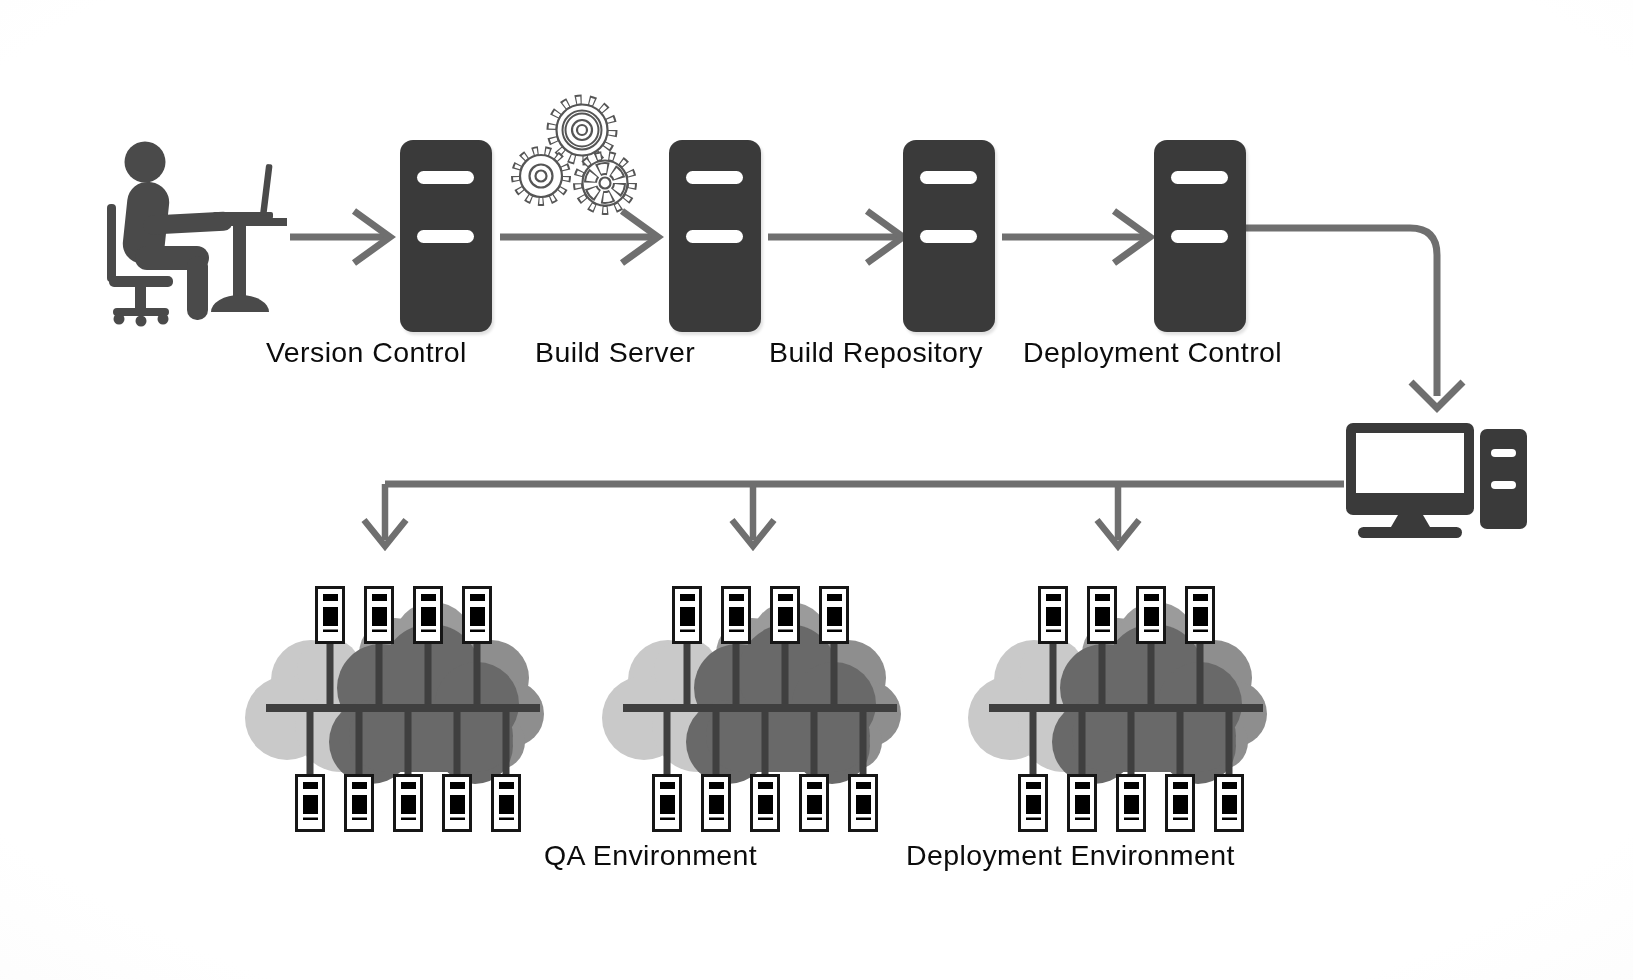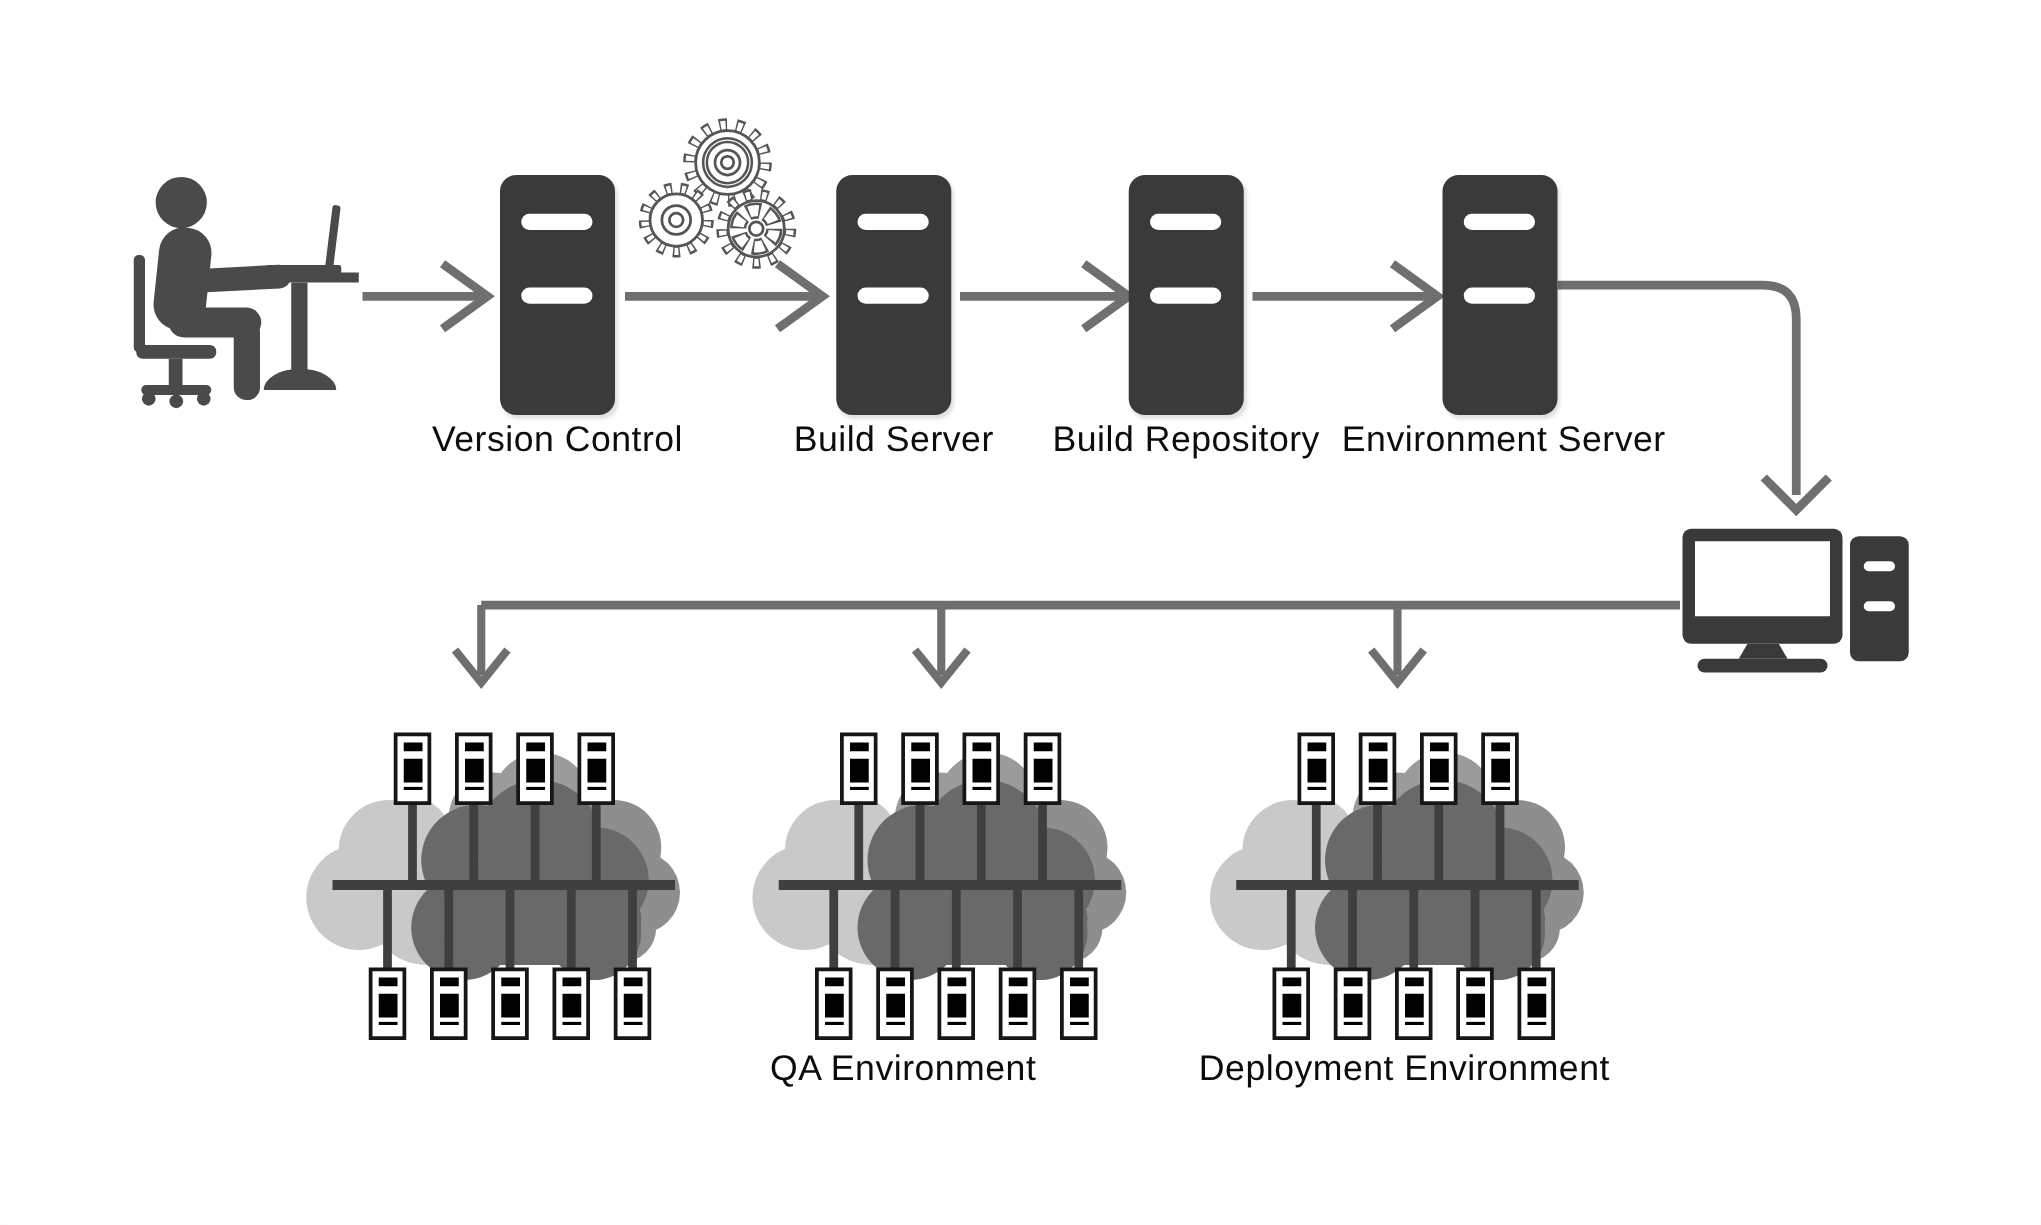--- a/index.html
+++ b/index.html
@@ -17,21 +17,21 @@
     position:absolute;top:140px;width:92px;height:192px;
     background:#3a3a3a;border-radius:13px;z-index:2;
     box-shadow:2px 3px 3px rgba(0,0,0,0.12);
   }
   .tower .slot{
     position:absolute;left:17px;width:57px;height:13px;border-radius:7px;background:#ffffff;
   }
   .tower .slot.s1{top:31px;}
   .tower .slot.s2{top:90px;}
   .node-label, .env-label{
-    position:absolute;text-align:center;color:#0c0c0c;
+    position:absolute;text-align:left;color:#0c0c0c;
     font-size:28.5px;letter-spacing:0.4px;z-index:4;white-space:nowrap;
   }
   .node-label{top:336px;width:360px;}
   .env-label{top:839px;width:440px;}
   .env-label .mark{opacity:0.3;margin-left:5px;}
   .gears{z-index:3;}
   .cluster{z-index:2;}
 </style>
 </head>
 <body>
@@ -207,21 +207,21 @@
         <circle cx="110" cy="98" r="14.5" stroke-width="13" stroke-dasharray="10.5 4.68"></circle>
         <circle cx="110" cy="98" r="14.5" stroke="#ffffff" stroke-width="9" stroke-dasharray="7.5 7.68" stroke-dashoffset="-1.5"></circle>
         <circle cx="110" cy="98" r="5.5" fill="#ffffff" stroke-width="2.2"></circle>
       </g>
     </g>
   </svg>
 
   <div class="node-label" style="left:266px">Version Control</div>
   <div class="node-label" style="left:769px">Build Repository</div>
   <div class="node-label" style="left:535px">Build Server</div>
-  <div class="node-label" style="left:1023px">Environment Server</div>
+  <div class="node-label" style="left:1023px">Deployment Control</div>
 
   <svg class="abs icon-layer" style="left:1288px;top:403px" width="245" height="140" viewBox="0 0 245 140">
     <g fill="#3a3a3a">
       <rect x="58" y="20" width="128" height="92" rx="7"></rect>
       <rect x="68" y="30" width="108" height="60" fill="#ffffff"></rect>
       <path d="M110 112 h25 l7 12 h-39 z"></path>
       <rect x="70" y="124" width="104" height="11" rx="5.5"></rect>
       <rect x="192" y="26" width="47" height="100" rx="7"></rect>
       <rect x="203" y="46" width="25" height="8" rx="4" fill="#ffffff"></rect>
       <rect x="203" y="78" width="25" height="8" rx="4" fill="#ffffff"></rect>
@@ -231,16 +231,16 @@
   <svg class="abs cluster" style="left:253px;top:558px" width="300" height="292" viewBox="0 0 300 292">
     <use href="#env-cluster"></use>
   </svg>
   <svg class="abs cluster" style="left:610px;top:558px" width="300" height="292" viewBox="0 0 300 292">
     <use href="#env-cluster"></use>
   </svg>
   <svg class="abs cluster" style="left:976px;top:558px" width="300" height="292" viewBox="0 0 300 292">
     <use href="#env-cluster"></use>
   </svg>
 
-  <div class="env-label" style="left:505px"><span>QA Environment</span><span class="mark"></span></div>
+  <div class="env-label" style="left:544px"><span>QA Environment</span><span class="mark"></span></div>
   <div class="env-label" style="left:906px"><span>Deployment Environment</span><span class="mark"></span></div>
 
 </div>
 
 </body></html>

